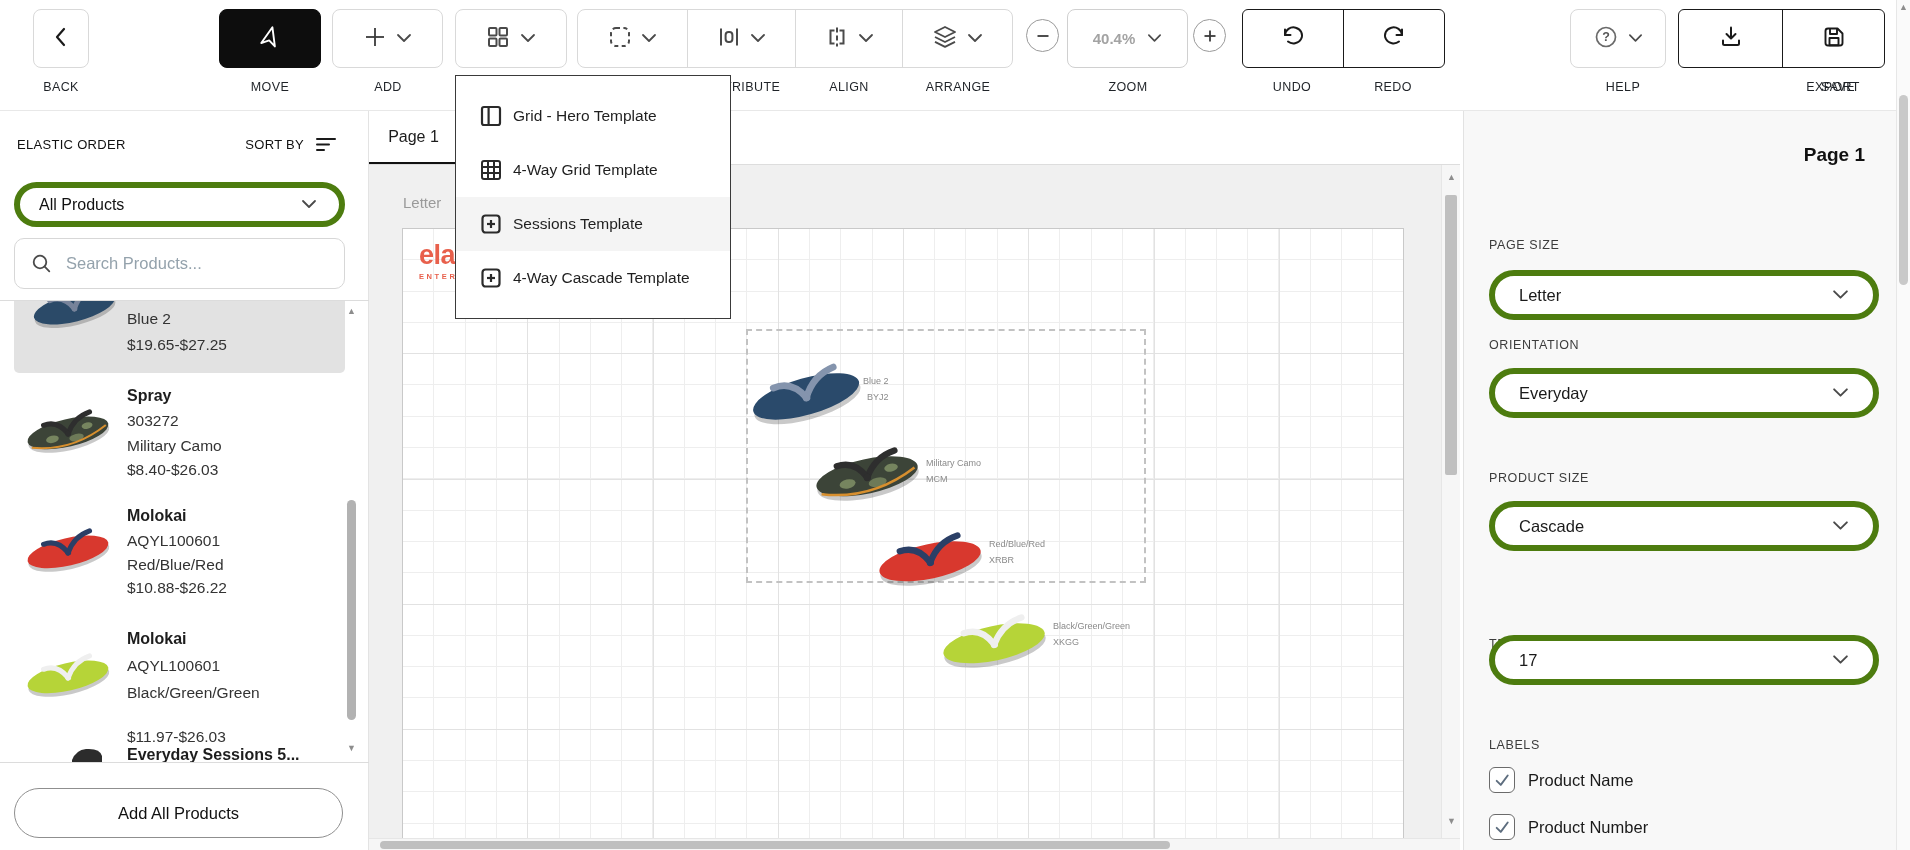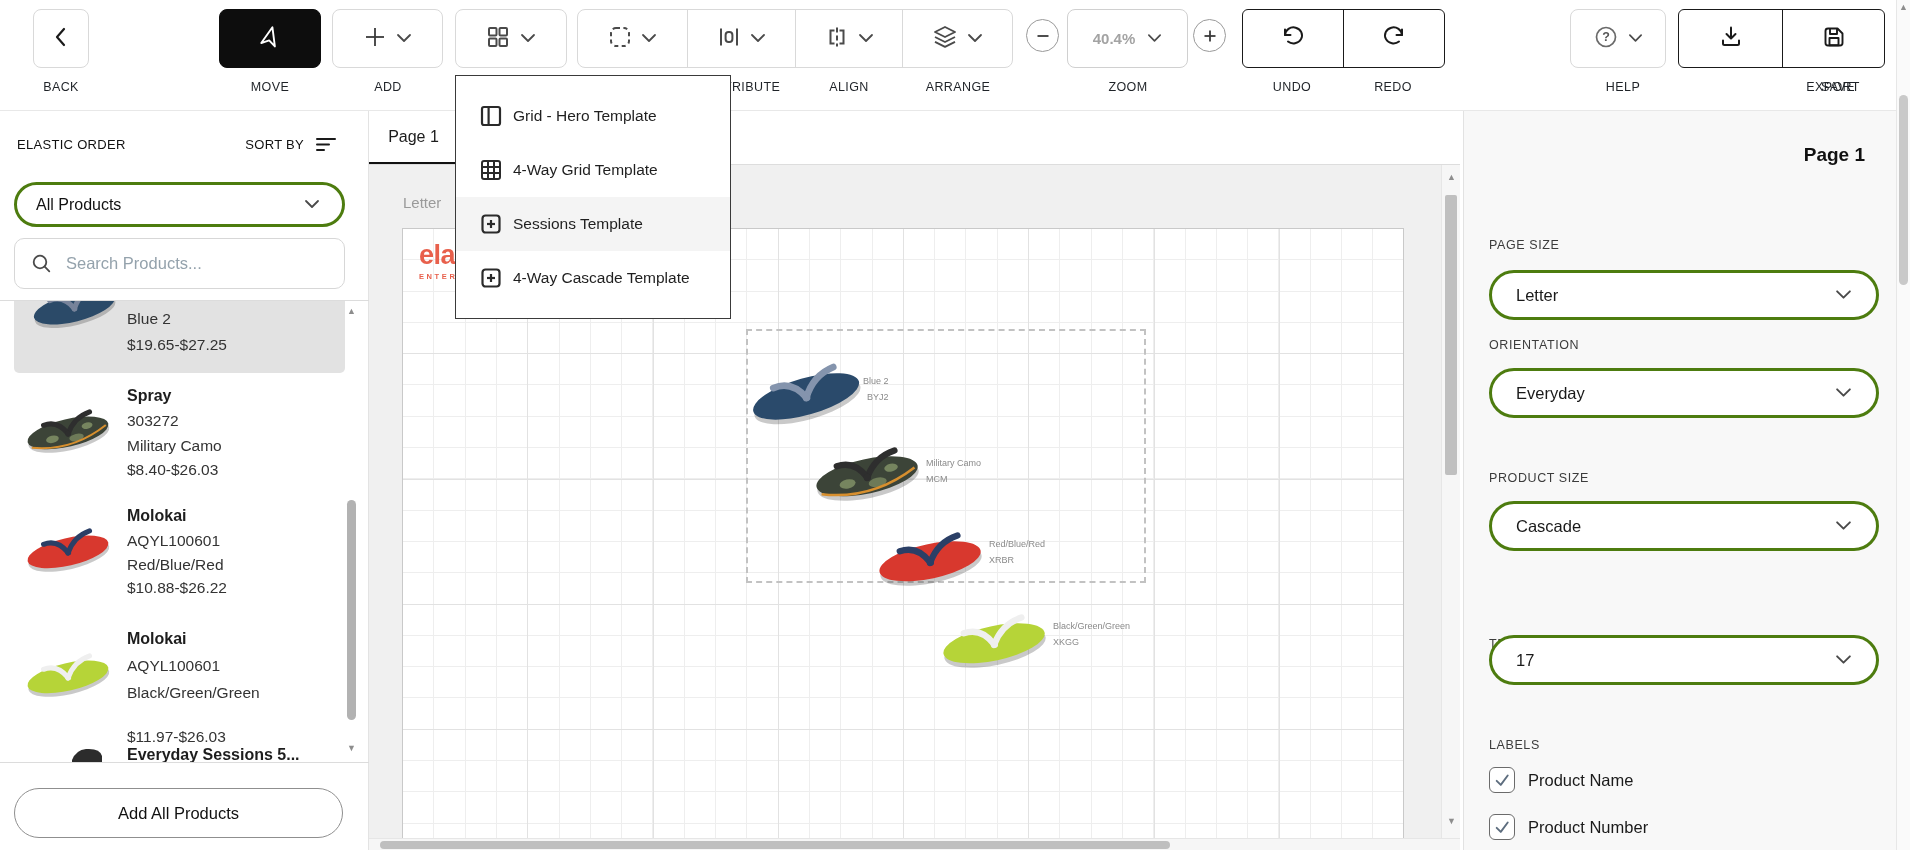--- a/index.html
+++ b/index.html
@@ -30,21 +30,21 @@
   .mitem{position:relative;height:54px;display:flex;align-items:center;cursor:pointer;}
   .mitem.hl{background:#f4f4f4;}
   .mitem .micon{position:absolute;left:23px;width:24px;height:24px;}
   .mitem .mtext{position:absolute;left:57px;font-size:15.5px;color:#1f1f1f;white-space:nowrap;}
 
   
   .sidebar{position:absolute;left:0;top:111px;width:369px;height:739px;background:#fff;border-right:1px solid #e3e3e3;box-sizing:border-box;}
   .side-title{position:absolute;left:17px;top:26px;font-size:13px;letter-spacing:.3px;color:#111;}
   .sortby{position:absolute;right:64px;top:26px;font-size:13px;letter-spacing:.3px;color:#111;cursor:pointer;}
   .sorticon{position:absolute;right:31px;top:24px;cursor:pointer;}
-  .pill{position:absolute;box-sizing:border-box;background:#fff;border:3px solid #4d7c0f;border-radius:26px;
+  .pill{position:absolute;box-sizing:border-box;background:#fff;border:6px solid #4d7c0f;border-radius:26px;
         display:flex;align-items:center;cursor:pointer;}
   .filterpill{left:14px;top:71px;width:331px;height:45px;padding-left:19px;font-size:16px;color:#111;}
   .filterpill .chevr{position:absolute;right:22px;}
   .searchbox{position:absolute;left:14px;top:127px;width:331px;height:51px;border:1px solid #d7d7d7;border-radius:10px;
              background:#fff;box-sizing:border-box;display:flex;align-items:center;}
   .searchbox svg{margin-left:16px;}
   .searchbox input{border:none;outline:none;flex:1;margin-left:12px;font-size:16.5px;font-family:"Liberation Sans",sans-serif;color:#333;background:transparent;}
   .searchbox input::placeholder{color:#94a2ac;opacity:1;}
   .plist{position:absolute;left:0;top:189px;width:369px;height:463px;border-top:1px solid #dcdcdc;border-bottom:1px solid #dcdcdc;overflow:hidden;box-sizing:border-box;}
   .prow-sel{position:absolute;left:14px;top:0px;width:331px;height:72px;background:#e2e2e2;border-radius:0 0 5px 5px;}

